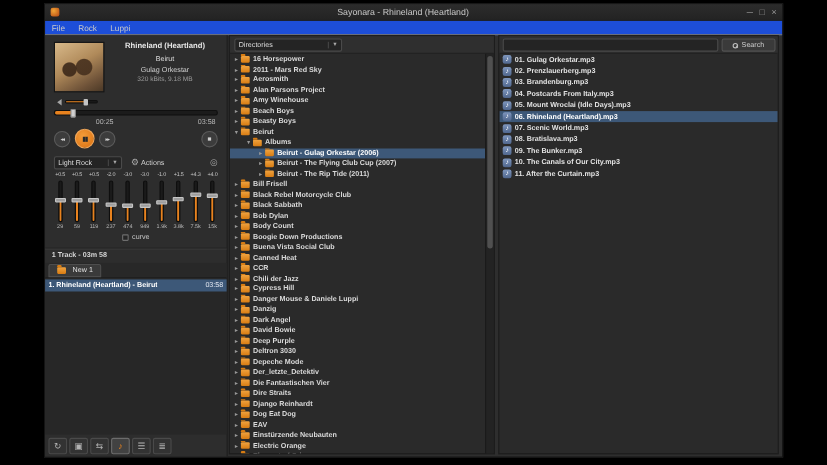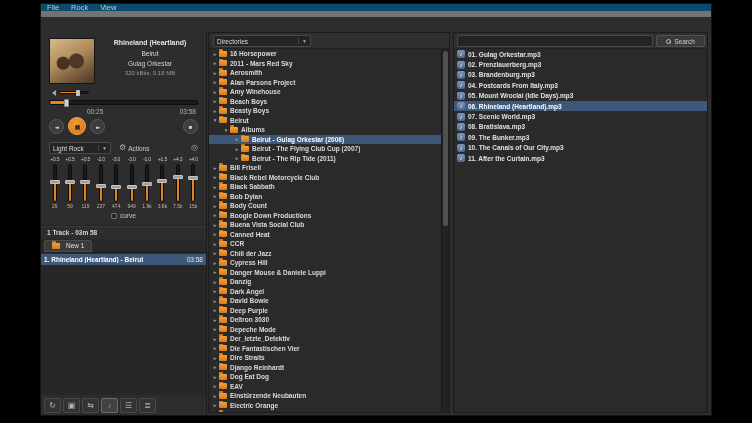--- a/index.html
+++ b/index.html
@@ -7,21 +7,21 @@
   .window { position:absolute; left:40px; top:3px; width:672px; height:413px; background:#2e2e2e; border:1px solid #141414; }
 
   
   .titlebar { height:15px; background:linear-gradient(#2c2c2c,#232323); display:flex; align-items:center; padding:0 5px; border-bottom:1px solid #1b1b1b; }
   .app-icon { width:8px; height:8px; border-radius:2px; background:radial-gradient(circle at 35% 35%, #f2a537, #b34410); flex:none; }
   .wtitle { flex:1; text-align:center; font-size:8px; color:#c9c9c9; white-space:nowrap; overflow:hidden; }
   .win-controls { display:flex; gap:6px; flex:none; }
   .win-btn { font-size:8px; color:#9b9b9b; line-height:9px; }
 
   
-  .menubar { height:13px; background:#0c4a6e; display:flex; align-items:center; border-bottom:6px solid #737373; }
+  .menubar { height:13px; background:#1d4ed8; display:flex; align-items:center; border-bottom:1px solid #737373; }
   .menu-item { font-size:7.5px; color:#c9c9c9; padding:0 6px; }
 
   .content { position:absolute; top:28px; left:0; right:0; bottom:0; }
 
   
   .player-panel { position:absolute; left:0; top:0; bottom:0; width:166px; background:#2d2d2d; border-right:1px solid #1d1d1d; }
   .album-art { position:absolute; left:8px; top:6px; width:46px; height:46px; border:1px solid #151515;
     background:
       radial-gradient(circle at 30% 55%, rgba(60,40,25,.9) 0 6px, transparent 7px),
       radial-gradient(circle at 60% 50%, rgba(70,48,30,.9) 0 7px, transparent 8px),
@@ -110,25 +110,34 @@
   .filelist { position:absolute; left:0; right:0; top:16px; bottom:0; overflow:hidden; }
   .file-row { height:10.4px; display:flex; align-items:center; padding-left:3px; font-size:6.5px; font-weight:bold; color:#e2e2e2; white-space:nowrap; overflow:hidden; }
   .file-row.selected { background:#3d5878; color:#fff; }
   .note-icon { flex:none; width:8px; height:8px; border-radius:2px; background:linear-gradient(#7e96bd,#50678e); color:#fff; font-size:6px; line-height:8px; text-align:center; margin-right:3px; font-weight:normal; }
 </style>
 </head>
 <body>
 
 <div class="window">
 
+  <div class="titlebar">
+    <span class="app-icon"></span>
+    <span class="wtitle">Sayonara - Rhineland (Heartland)</span>
+    <span class="win-controls">
+        <div class="win-btn">─</div>
+        <div class="win-btn">□</div>
+        <div class="win-btn">×</div>
+      </span>
+  </div>
 
   <div class="menubar">
       <div class="menu-item">File</div>
       <div class="menu-item">Rock</div>
-      <div class="menu-item">View</div>
+      <div class="menu-item">Luppi</div>
     </div>
 
   <div class="content">
 
     <div class="player-panel">
       <div class="album-art"></div>
       <div class="trk-info">
         <div class="trk-title">Rhineland (Heartland)</div>
         <div class="trk-artist">Beirut</div>
         <div class="trk-album">Gulag Orkestar</div>

